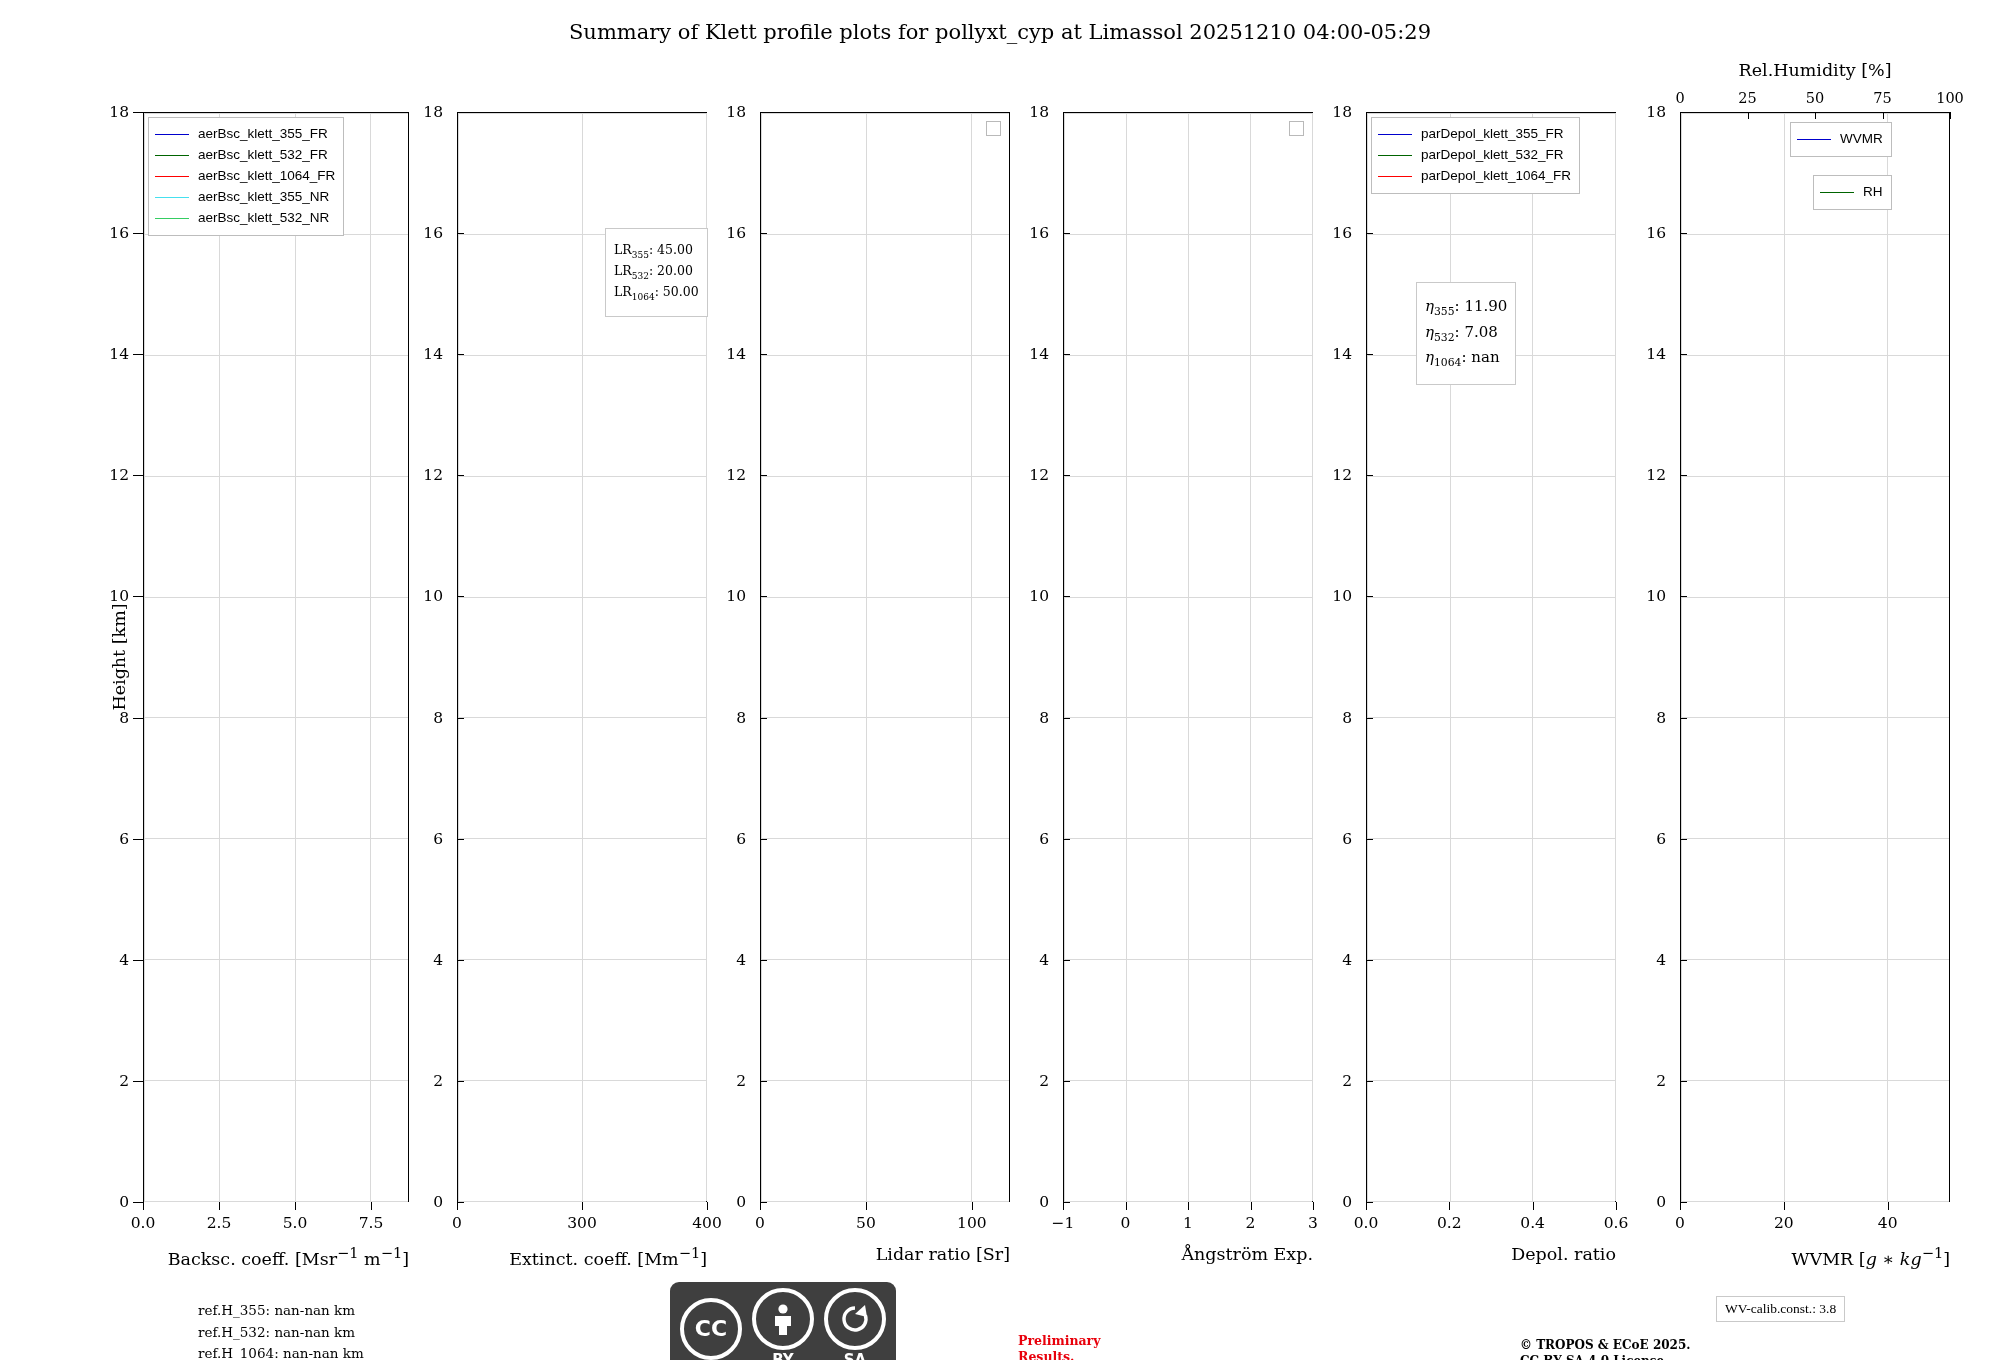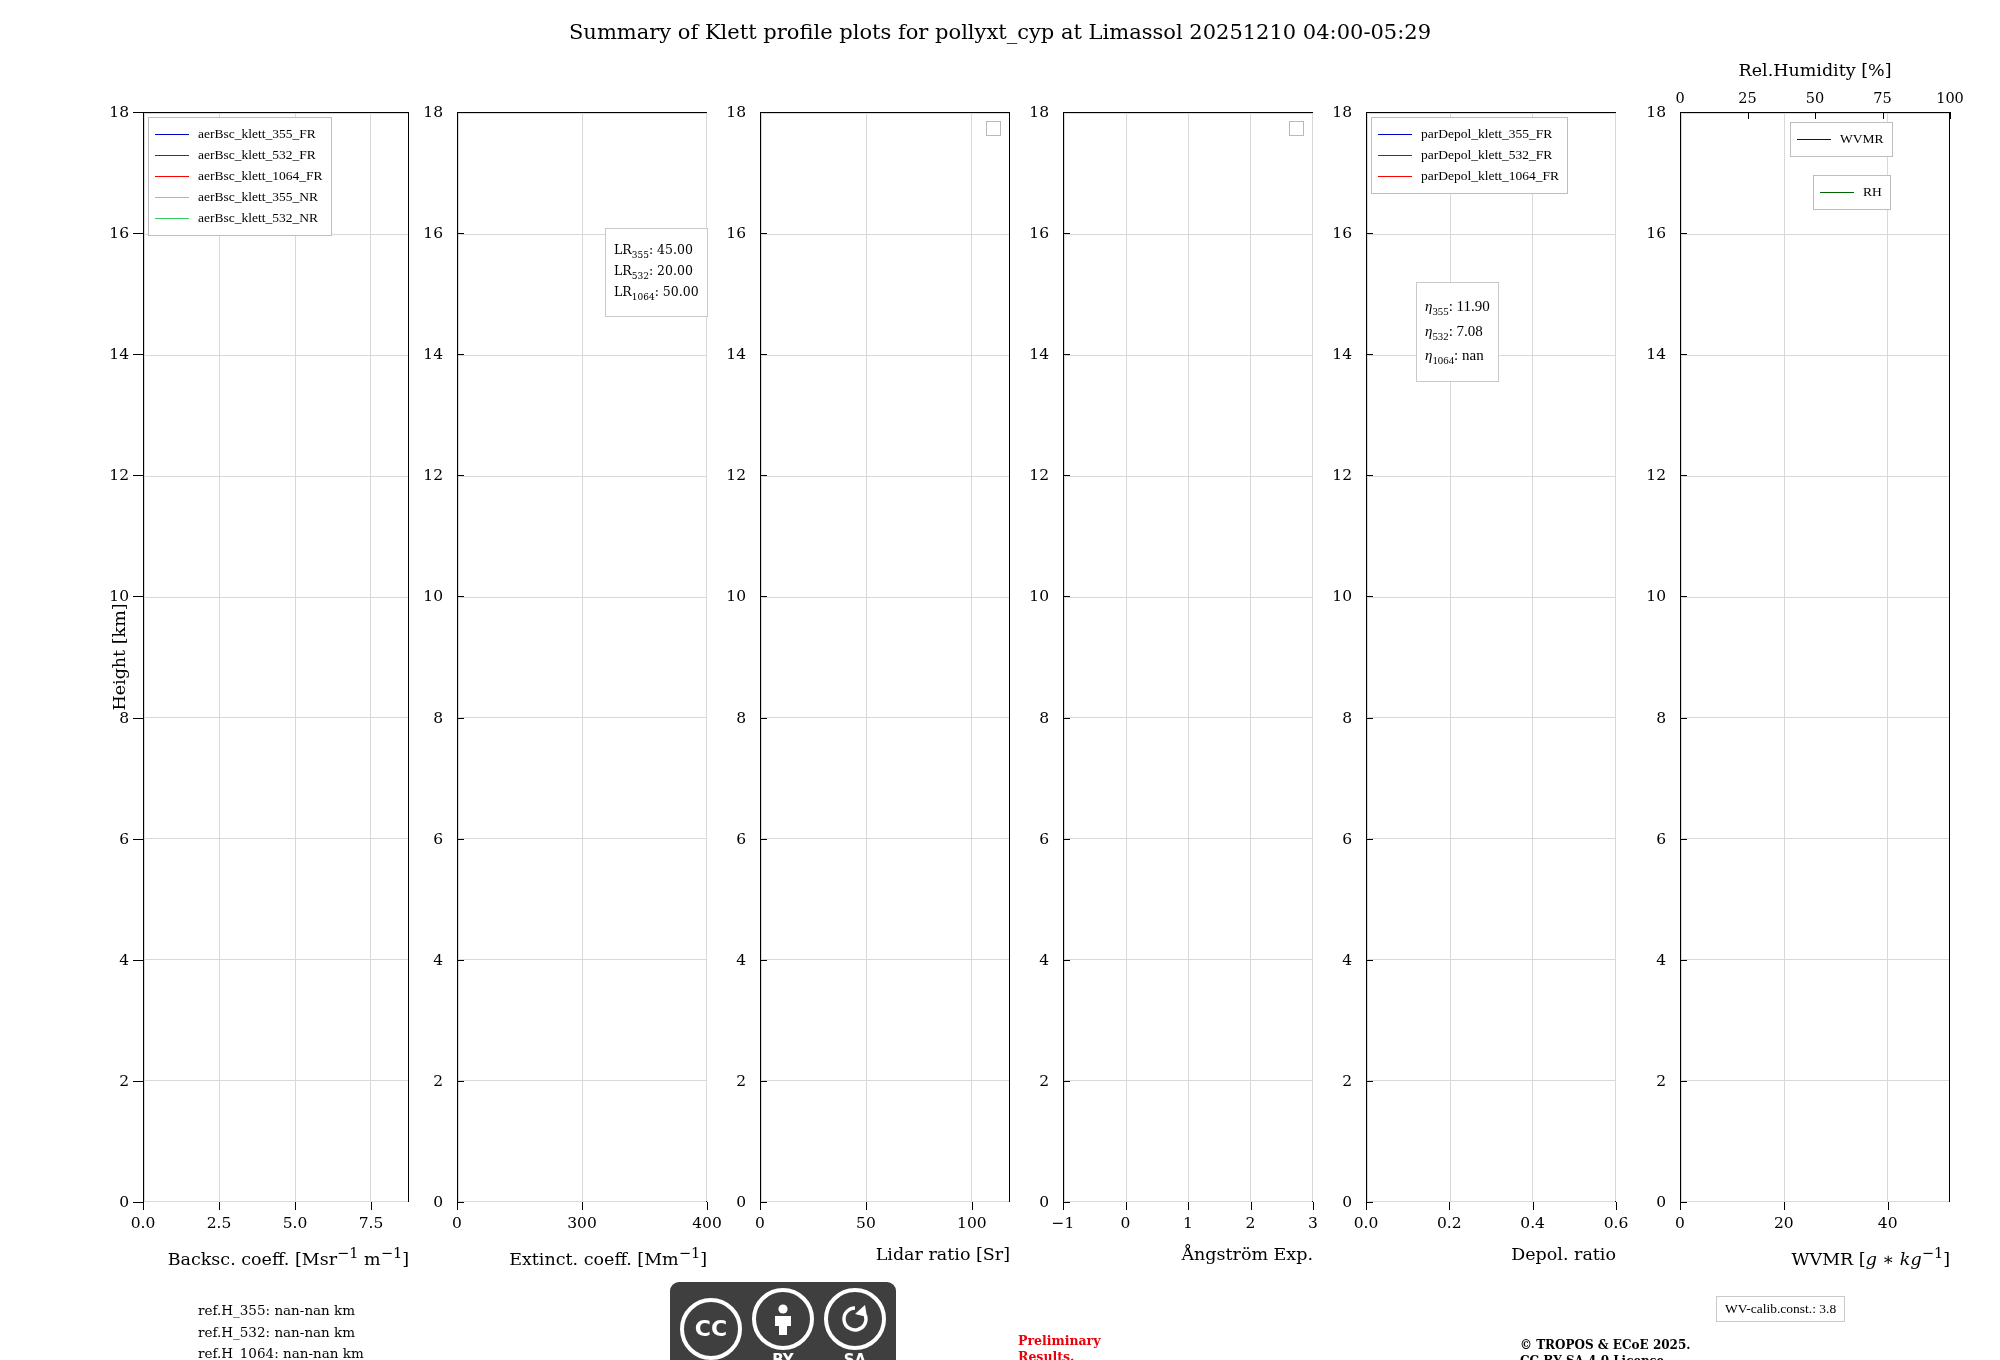--- a/index.html
+++ b/index.html
@@ -49,27 +49,27 @@
     font-size:14.5px;white-space:nowrap;}
 
   
   .legend{
     position:absolute;background:#fff;border:1px solid #bdbdbd;
     padding:6px 8px 6px 6px;font-size:13.5px;line-height:1.55;
     box-shadow:0 0 0 0 rgba(0,0,0,0);
   }
   .legend .row{display:flex;align-items:center;white-space:nowrap;}
   .legend .swatch{display:inline-block;width:34px;height:0;border-top:1.6px solid #000;margin-right:9px;}
-  .legend .txt{font-family:Liberation Serif, serif;}
+  .legend .txt{font-family:Liberation Sans, sans-serif;}
 
   .infobox{
     position:absolute;background:#fff;border:1px solid #c9c9c9;
     padding:12px 8px;font-size:12.5px;line-height:1.5;white-space:nowrap;
   }
-  .infobox.big{font-size:15px;line-height:1.55;font-family:Liberation Serif, serif;}
+  .infobox.big{font-size:15px;line-height:1.55;}
   sub{font-size:.72em;}
 
   .emptybox{
     position:absolute;width:13px;height:13px;border:1px solid #b9b9b9;background:#fff;
   }
 
   .refbox{
     position:absolute;font-size:13.5px;line-height:1.6;white-space:nowrap;
   }
   .prelim{

